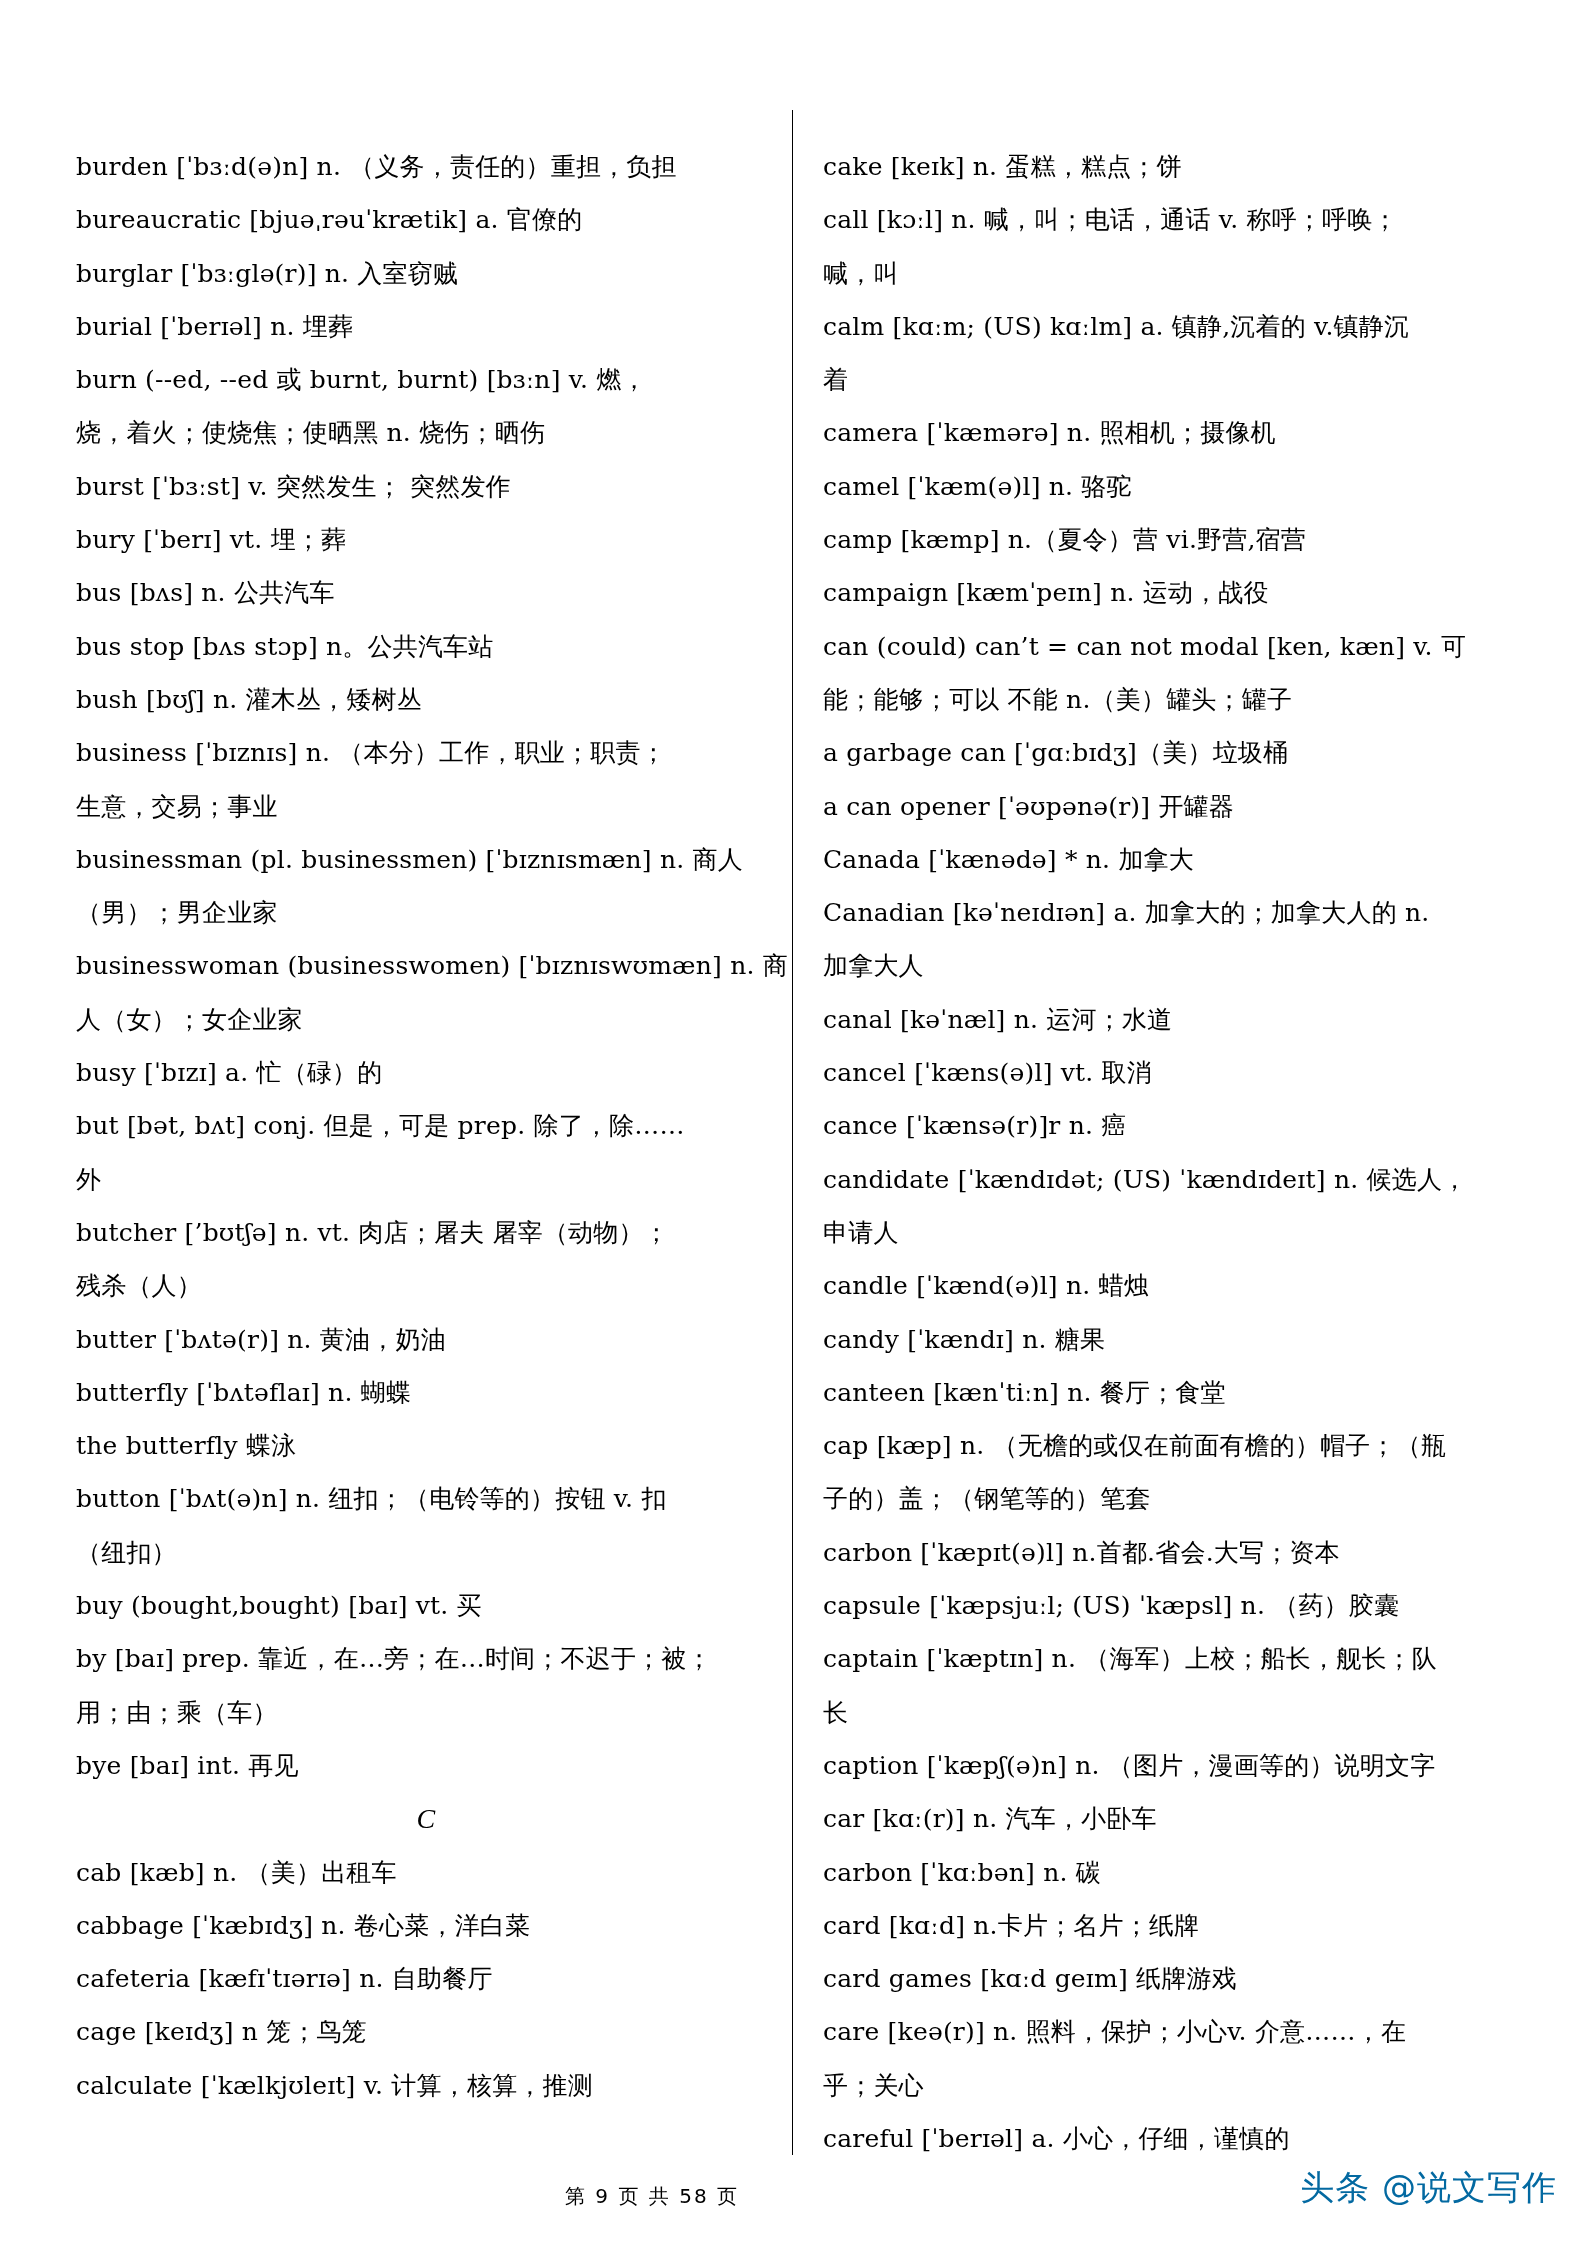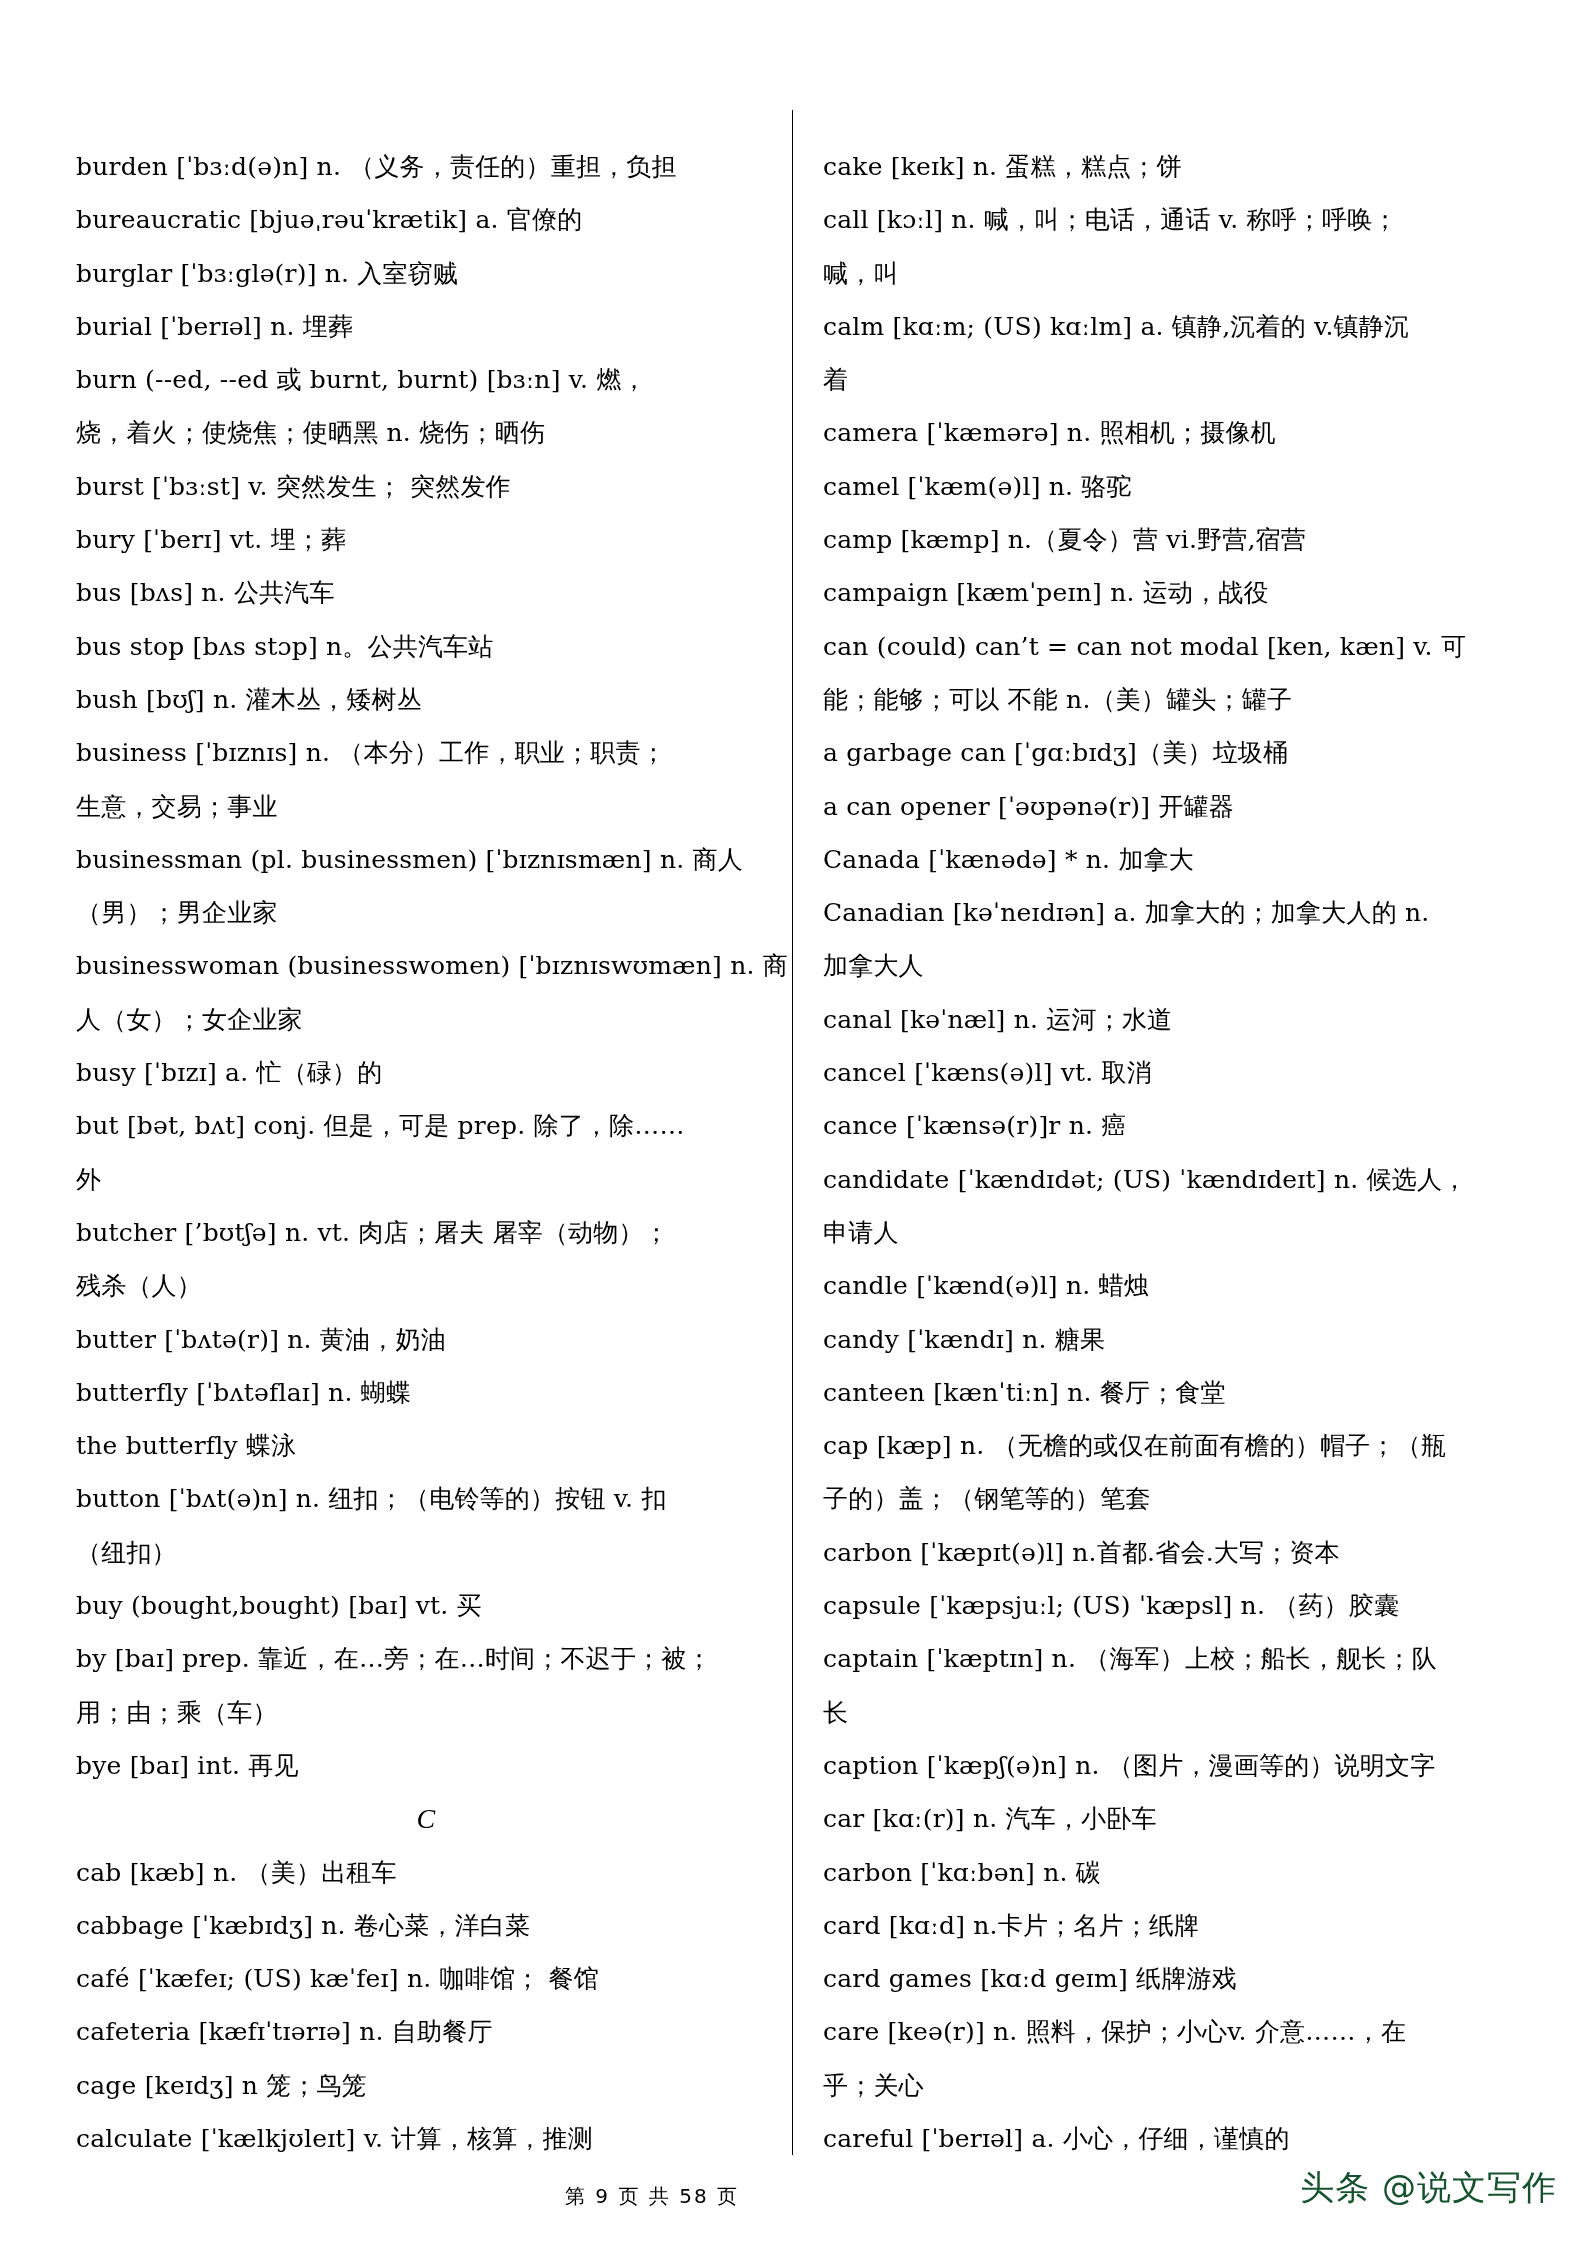--- a/index.html
+++ b/index.html
@@ -57,21 +57,21 @@
       font-family: "DejaVu Sans", sans-serif;
       font-size: 20px;
       letter-spacing: 2px;
     }
     .watermark {
       position: absolute;
       right: 30px;
       top: 2165px;
       font-family: "DejaVu Sans", sans-serif;
       font-size: 34px;
-      color: #14532d;
+      color: #0369a1;
       text-shadow: 0 0 2px #ffffff, 1px 1px 0 #ffffff;
       letter-spacing: 1px;
     }
   </style>
 </head>
 <body>
 
 <div class="page">
 
   <div class="column col-left">
@@ -102,21 +102,20 @@
     <div class="line">the butterfly 蝶泳</div>
     <div class="line">button [ˈbʌt(ə)n] n. 纽扣；（电铃等的）按钮 v. 扣</div>
     <div class="line">（纽扣）</div>
     <div class="line">buy (bought,bought) [baɪ] vt. 买</div>
     <div class="line">by [baɪ] prep. 靠近，在…旁；在…时间；不迟于；被；</div>
     <div class="line">用；由；乘（车）</div>
     <div class="line">bye [baɪ] int. 再见</div>
     <div class="line section-letter">C</div>
     <div class="line">cab [kæb] n. （美）出租车</div>
     <div class="line">cabbage [ˈkæbɪdʒ] n. 卷心菜，洋白菜</div>
-    <div class="line">café  [ˈkæfeɪ; (US) kæˈfeɪ] n. 咖啡馆；  餐馆</div>
     <div class="line">cafeteria [kæfɪˈtɪərɪə] n. 自助餐厅</div>
     <div class="line">cage [keɪdʒ] n 笼；鸟笼</div>
     <div class="line">calculate [ˈkælkjʊleɪt] v. 计算，核算，推测</div>
   </div>
 
   <div class="divider"></div>
 
   <div class="column col-right">
     <div class="line">cake  [keɪk] n. 蛋糕，糕点；饼</div>
     <div class="line">call  [kɔːl] n. 喊，叫；电话，通话 v. 称呼；呼唤；</div>

